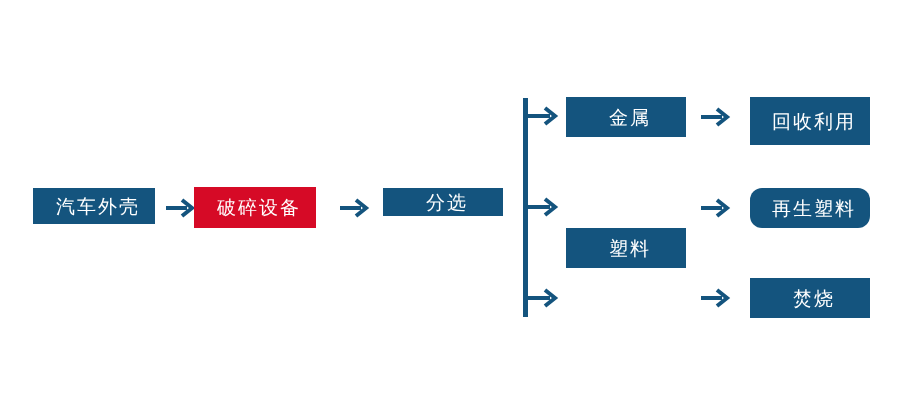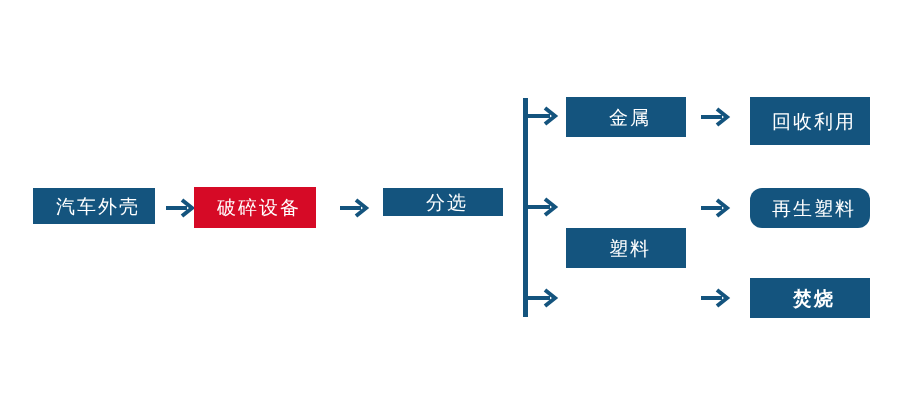--- a/index.html
+++ b/index.html
@@ -118,15 +118,15 @@
   <div class="node blue" style="left:750px; top:188px; width:120px; height:40px;border-radius:12px;">再生塑料</div>
 
 
   <div class="arrow" style="left:698px; top:283px; width:34px; height:30px;">
     <svg width="34" height="30" viewBox="0 0 34 30" aria-hidden="true">
       <path d="M3 15 H24" stroke="#14547e" stroke-width="4" fill="none"></path>
       <path d="M19 7 L29 15 L19 23" stroke="#14547e" stroke-width="4" fill="none"></path>
     </svg>
   </div>
 
-  <div class="node blue" style="left:750px; top:278px; width:120px; height:40px;font-weight:bold;">焚烧</div>
+  <div class="node blue" style="left:750px; top:278px; width:120px; height:40px;">焚烧</div>
 
 </div>
 
 </body></html>

